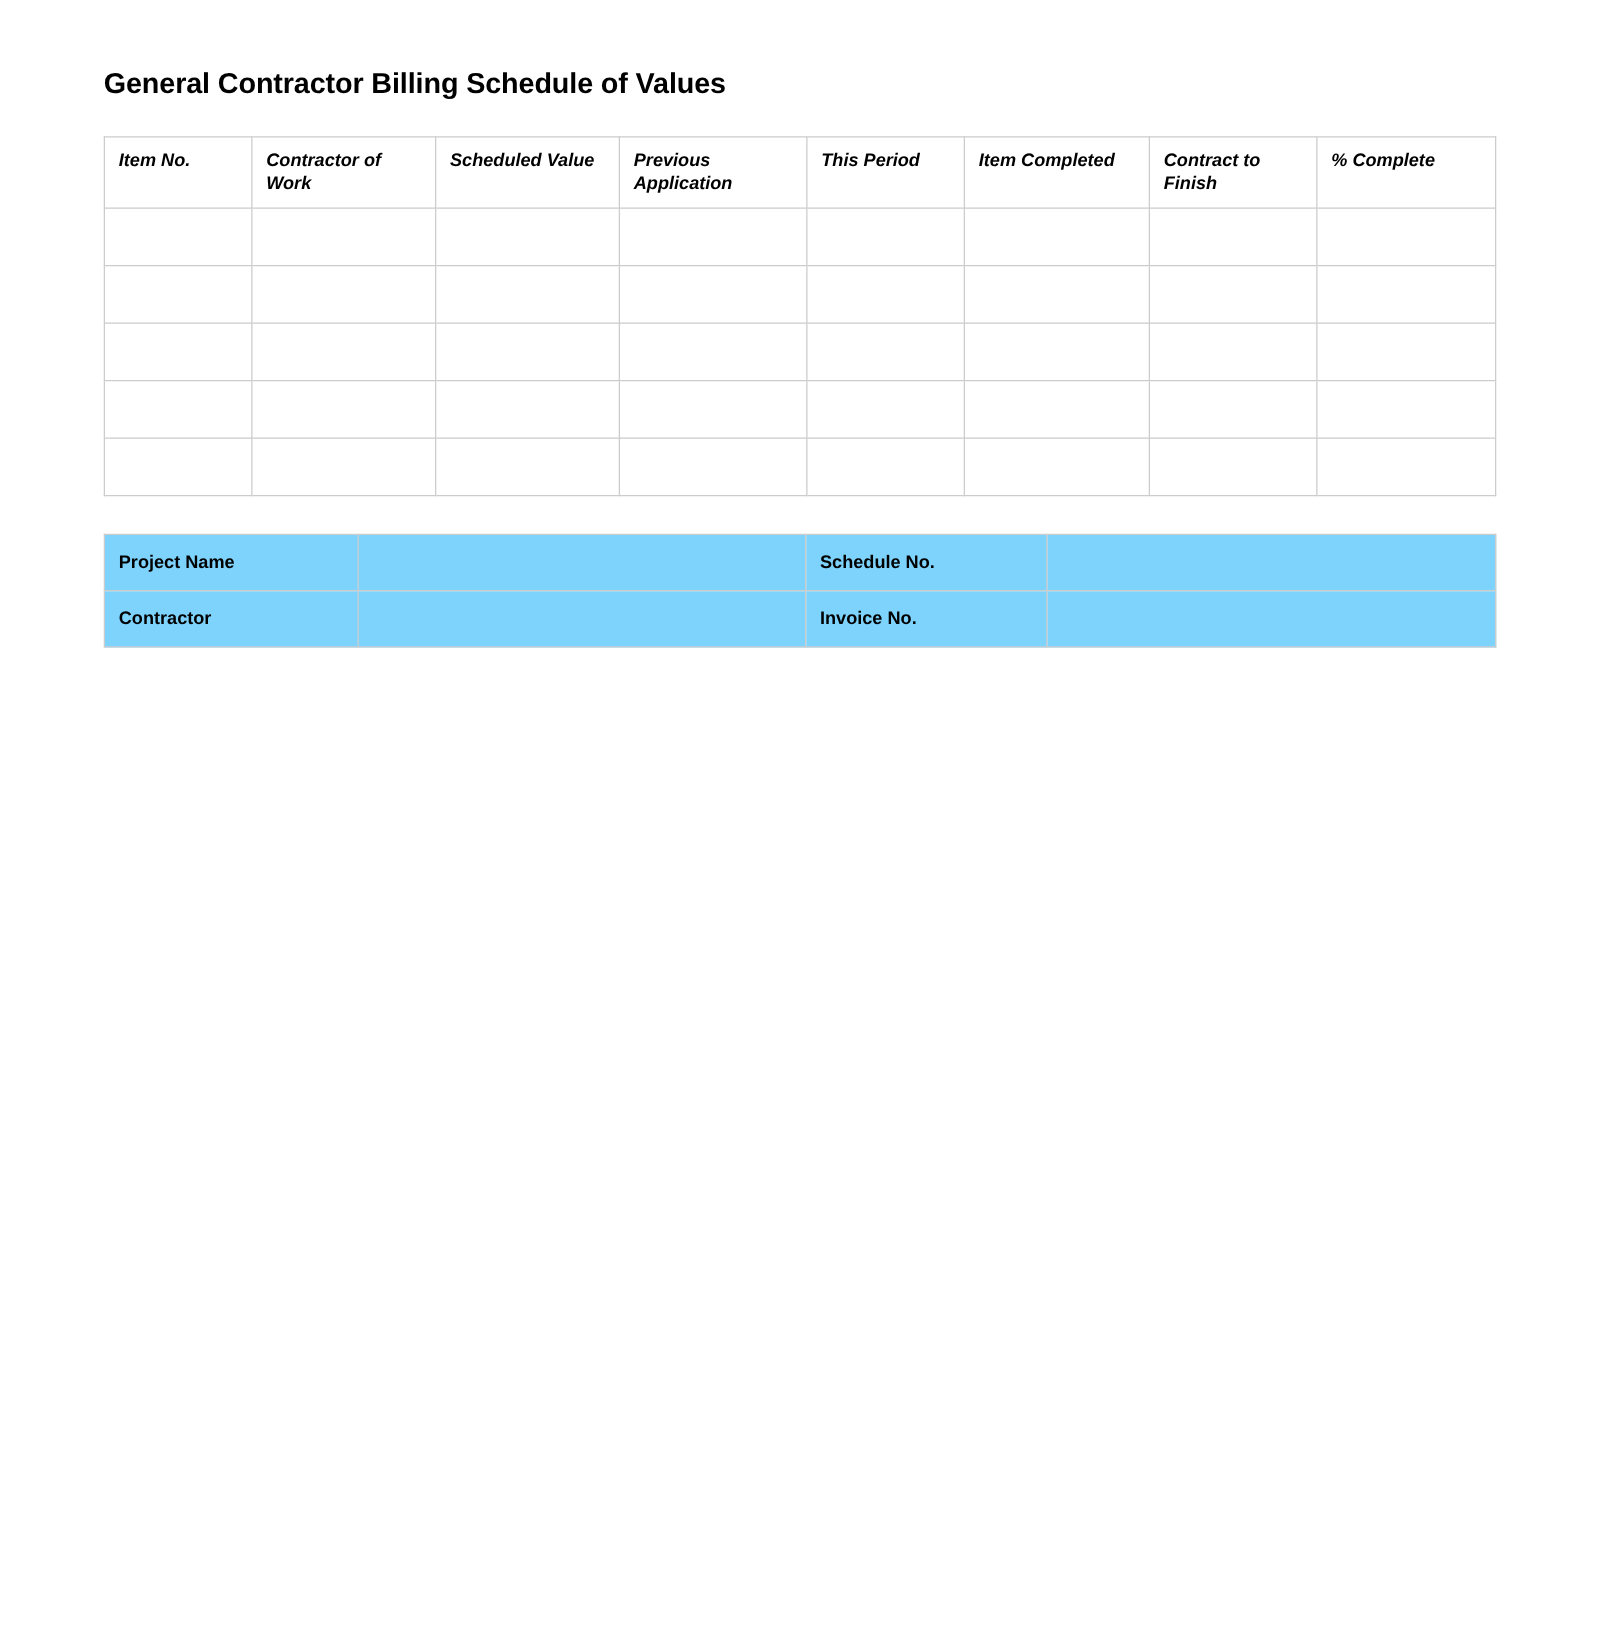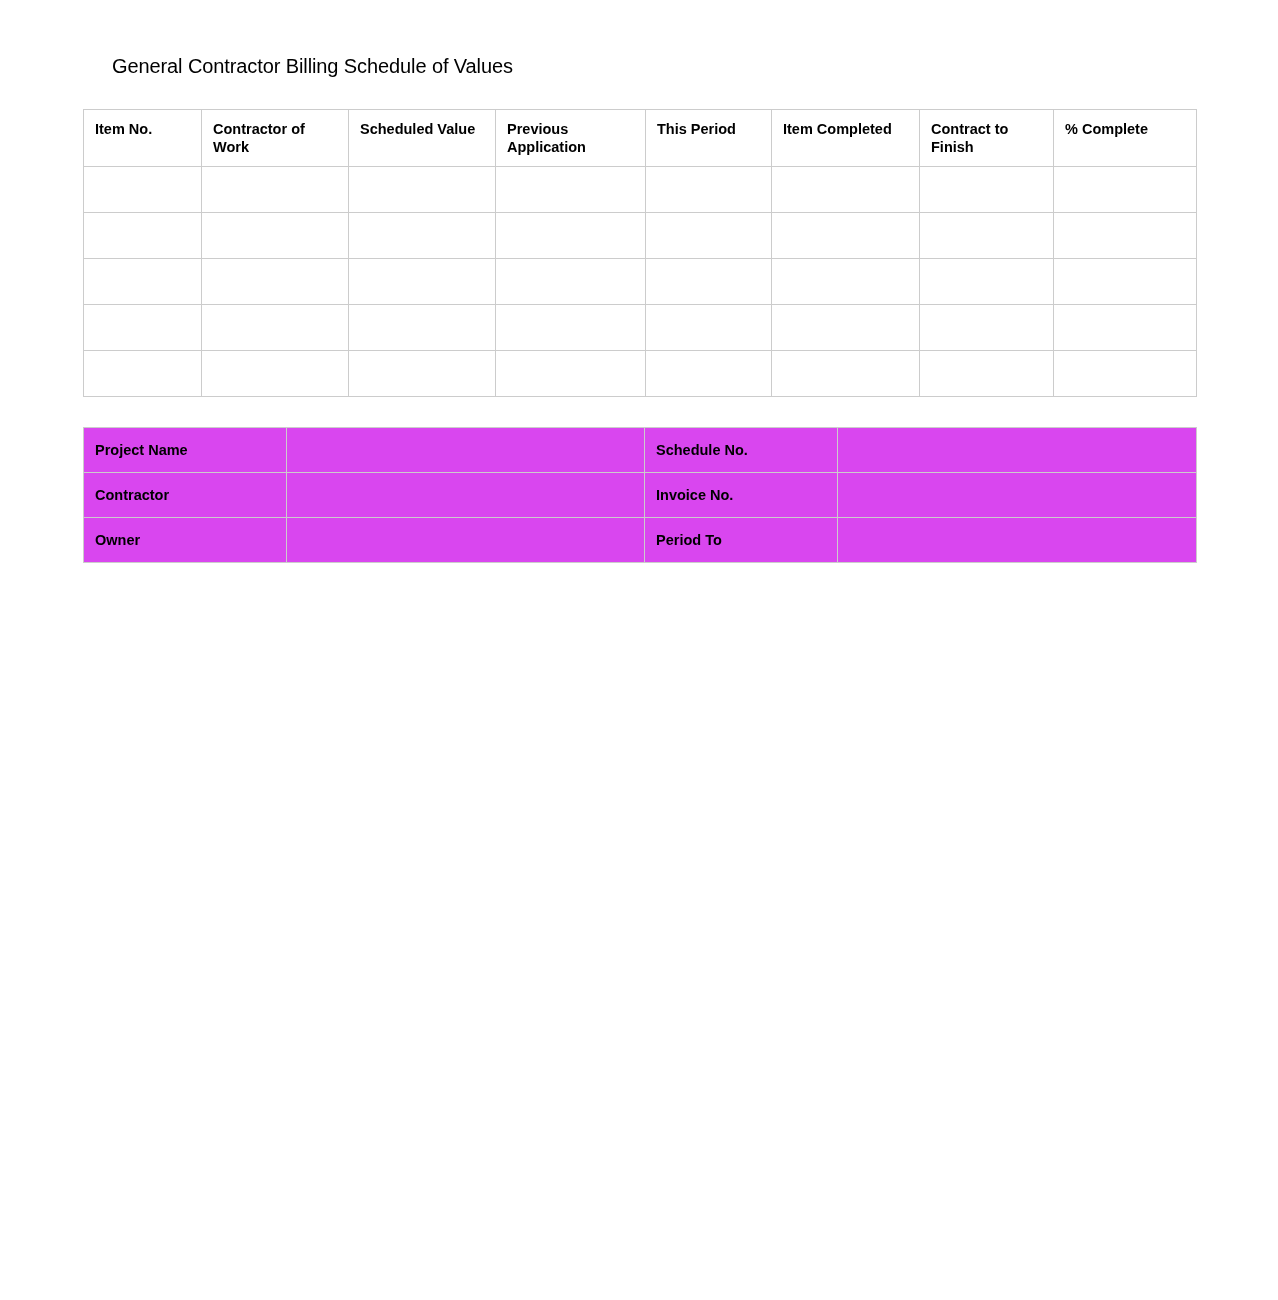--- a/index.html
+++ b/index.html
@@ -19,27 +19,26 @@
     position: relative;
     width: 1278px;
     height: 1300px;
     box-sizing: border-box;
     padding: 0;
   }
   .page-title {
     position: absolute;
     left: 83px;
     top: 51px;
-    font-size: 20px;
-    font-weight: normal;
+    font-size: 23px;
+    font-weight: bold;
     line-height: 30px;
     letter-spacing: -0.1px;
     color: #000000;
     white-space: nowrap;
-    margin-left: 29px;
   }
 
   
   table.sov {
     position: absolute;
     left: 83px;
     top: 109px;
     width: 1113px;
     border-collapse: collapse;
     table-layout: fixed;
@@ -53,20 +52,21 @@
     padding: 10px 10px 10px 11px;
     font-size: 14.5px;
     line-height: 18px;
     color: #000000;
     background: #ffffff;
   }
   table.sov th {
     font-weight: bold;
     height: 33px;
     box-sizing: border-box;
+    font-style: italic;
   }
   table.sov td.cell {
     height: 46px;
     box-sizing: border-box;
     padding: 0;
   }
 
   
   .c-item     { width: 118px; }
   .c-desc     { width: 147px; }
@@ -89,21 +89,21 @@
   }
   table.info td {
     border: 1px solid #cccccc;
     vertical-align: middle;
     text-align: left;
     padding: 10px 10px 10px 11px;
     height: 45px;
     box-sizing: border-box;
     font-size: 14.5px;
     line-height: 18px;
-    background: #d946ef;
+    background: #7dd3fc;
   }
   table.info td.label {
     font-weight: bold;
     color: #000000;
   }
   table.info td.value {
     font-weight: normal;
   }
   .i-label-l { width: 203px; }
   .i-value-l { width: 358px; }
@@ -207,22 +207,16 @@
         <td class="value"></td>
         <td class="label">Schedule No.</td>
         <td class="value"></td>
       </tr>
       <tr>
         <td class="label">Contractor</td>
         <td class="value"></td>
         <td class="label">Invoice No.</td>
         <td class="value"></td>
       </tr>
-      <tr>
-        <td class="label">Owner</td>
-        <td class="value"></td>
-        <td class="label">Period To</td>
-        <td class="value"></td>
-      </tr>
     </tbody>
   </table>
 
 </div>
 
 </body></html>

